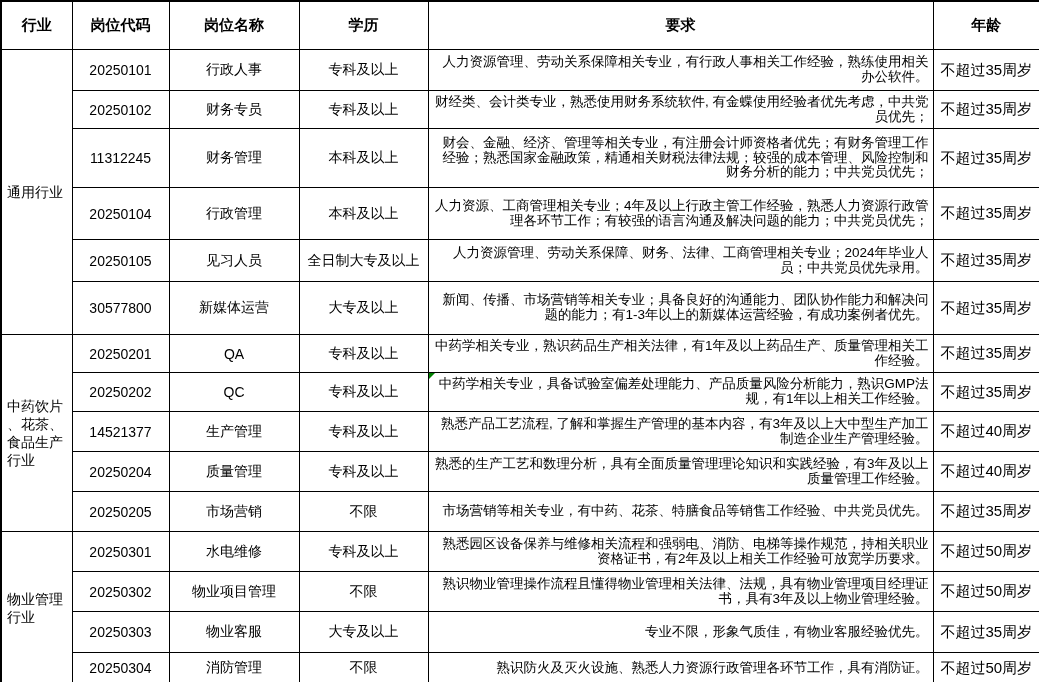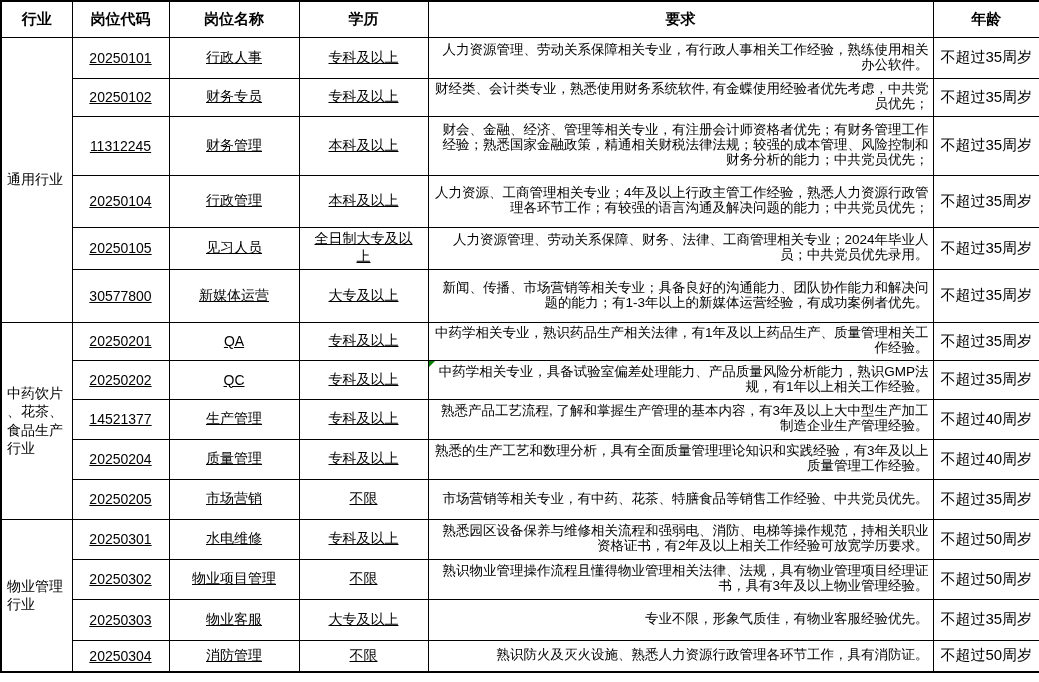--- a/index.html
+++ b/index.html
@@ -26,37 +26,36 @@
     color: #000000;
     box-sizing: border-box;
     overflow: hidden;
   }
   thead tr { height: 36px; }
   th {
     font-size: 15px;
     font-weight: bold;
     text-align: center;
     vertical-align: middle;
-    padding: 2px;
+    padding: 14px;
   }
   td {
     font-size: 14px;
     vertical-align: middle;
   }
   td.col-industry {
     text-align: left;
     padding: 2px 5px;
     line-height: 1.3;
     word-break: break-all;
     line-break: anywhere;
   }
   td.col-code, td.col-title, td.col-edu {
     text-align: center;
-    padding: 2px 10px;
-    text-decoration: underline;
+    padding: 2px 3px;
   }
   td.col-req {
     position: relative;
     text-align: right;
     padding: 2px 4px;
     font-size: 13.5px;
     line-height: 1.1;
   }
   td.col-age {
     text-align: center;

